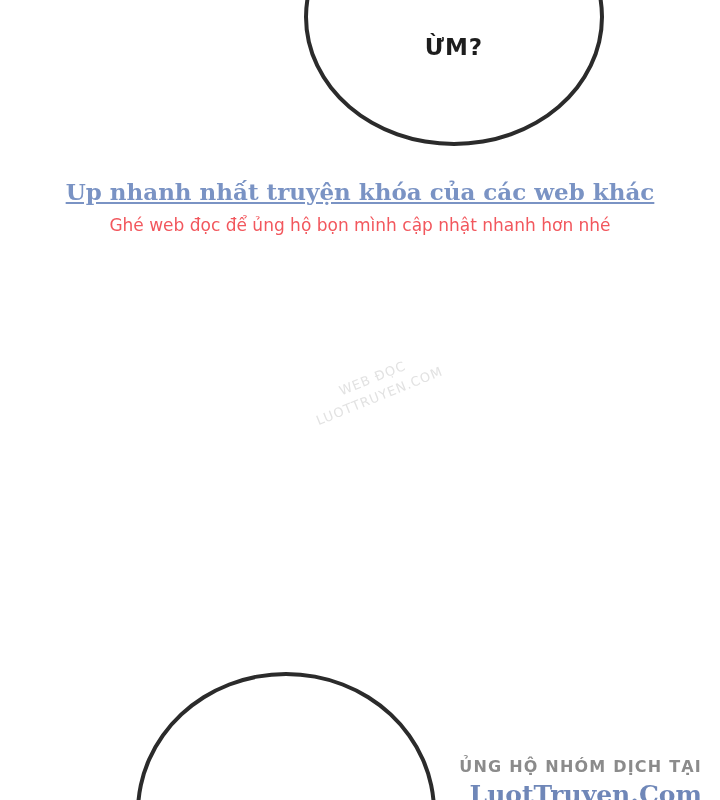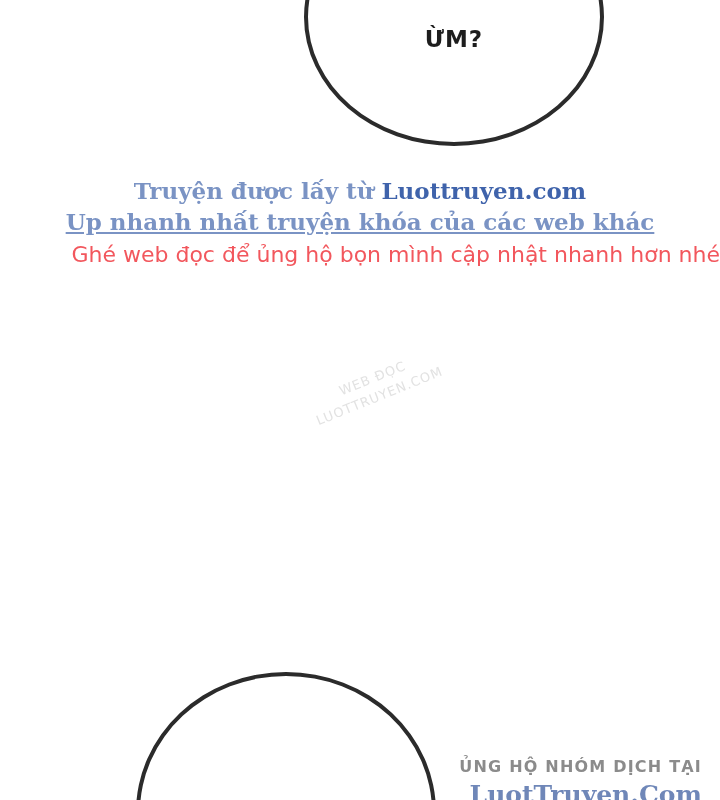--- a/index.html
+++ b/index.html
@@ -29,21 +29,21 @@
     width: 300px;
     height: 258px;
     border: 4px solid #2b2b2b;
     border-radius: 50%;
     background: #ffffff;
     box-sizing: border-box;
   }
   .balloon-top-text {
     position: absolute;
     left: 304px;
-    top: 26px;
+    top: 34px;
     width: 300px;
     text-align: center;
     font-family: "DejaVu Sans", sans-serif;
     font-size: 23px;
     font-weight: 600;
     letter-spacing: 1px;
     color: #1d1d1d;
   }
 
   .balloon-bottom {
@@ -82,25 +82,24 @@
     font-size: 23px;
     font-weight: bold;
     color: #7a93c4;
     text-decoration: underline;
     line-height: 32px;
     white-space: nowrap;
     display: inline-block;
   }
   .promo-line3 {
     font-family: "DejaVu Sans", sans-serif;
-    font-size: 22px;
+    font-size: 17px;
     color: #f2575d;
     line-height: 34px;
     white-space: nowrap;
-    text-align: right;
   }
 
   
   .watermark {
     position: absolute;
     left: 296px;
     top: 368px;
     width: 160px;
     text-align: center;
     transform: rotate(-22deg);
@@ -138,21 +137,20 @@
 </style>
 </head>
 <body>
 
 <div class="page">
 
   <div class="balloon-top"></div>
   <div class="balloon-top-text">ỪM?</div>
 
   <div class="promo">
-    <div class="promo-line1"><span>Truyện được lấy từ </span><span class="site">Luottruyen.com</span></div>
     <div>
       <span class="promo-line2">Up nhanh nhất truyện khóa của các web khác</span>
     </div>
     <div class="promo-line3">Ghé web đọc để ủng hộ bọn mình cập nhật nhanh hơn nhé</div>
   </div>
 
   <div class="watermark">WEB ĐỌC LUOTTRUYEN.COM</div>
 
   <div class="balloon-bottom"></div>
 

